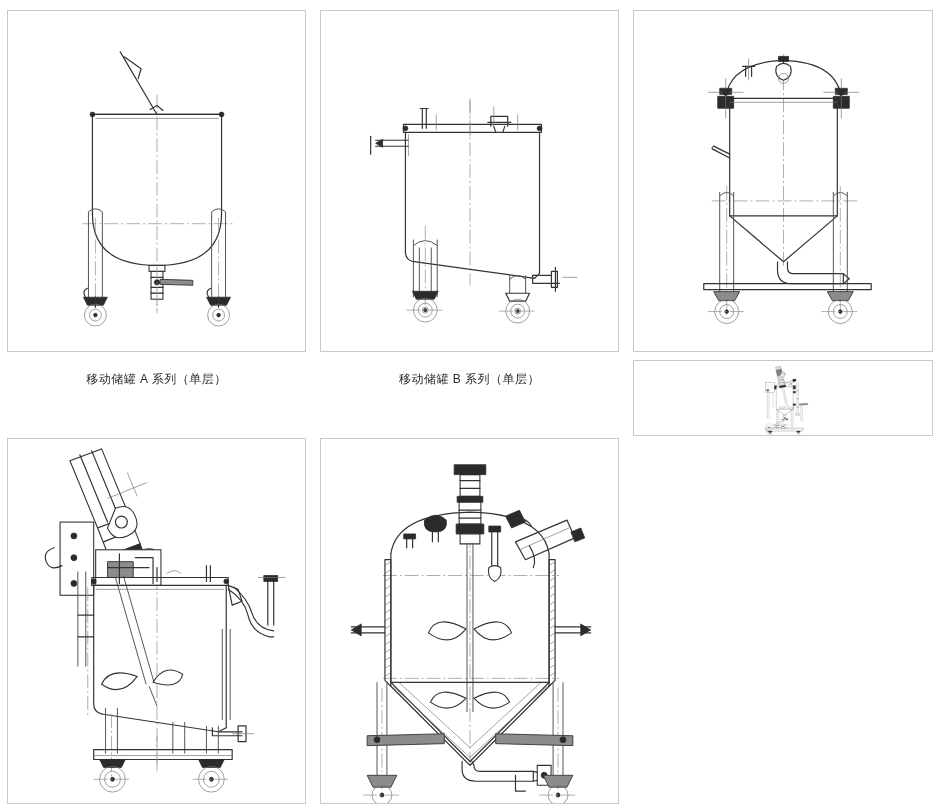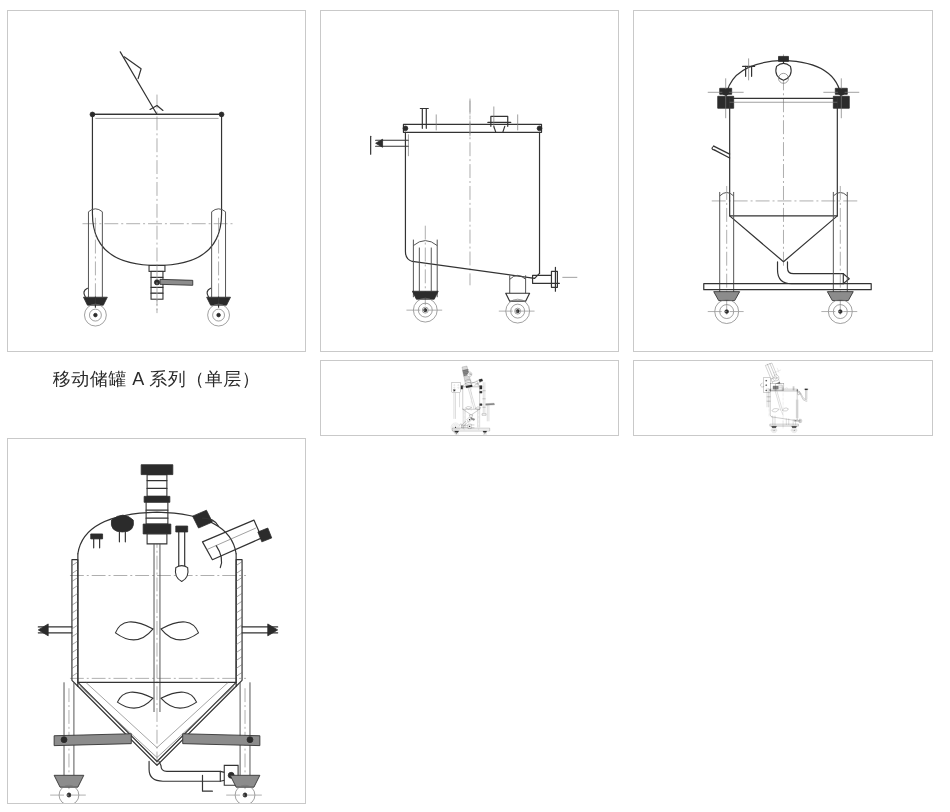--- a/index.html
+++ b/index.html
@@ -21,21 +21,21 @@
     position:absolute;left:7px;right:7px;top:10px;bottom:8px;
     border:1px solid #c9c9c9;
     background:#ffffff;
     box-sizing:border-box;
     overflow:hidden;
   }
   .row2 .card{top:0px;bottom:2px;}
   .caption{
     position:absolute;left:0;right:0;top:0;
     text-align:center;
-    font-size:18px;
+    font-size:12px;
     color:#2a2a2a;
     letter-spacing:0.5px;
     line-height:26px;
     white-space:nowrap;
   }
   .row1cap{top:6px;}
   svg{display:block;width:100%;height:100%;}
   .ln{fill:none;stroke:#333;stroke-width:1.2;stroke-linecap:round;stroke-linejoin:round;}
   .ln2{fill:none;stroke:#555;stroke-width:1;}
   .thin{fill:none;stroke:#777;stroke-width:0.7;}
@@ -230,20 +230,23 @@
           <circle class="filld" cx="207" cy="276" r="1.8"></circle>
           <line class="ctr" x1="188" y1="276" x2="226" y2="276"></line>
         </g>
       </svg>
     </div>
   </div>
 
   <div class="cell">
     <div class="caption row1cap">移动储罐 A 系列（单层）</div>
   </div>
+  <div class="cell">
+    <div class="caption row1cap">移动储罐 B 系列（单层）</div>
+  </div>
 
   <div class="cell row2">
     <div class="card">
       <svg viewBox="0 0 299 368">
         <line class="ctr" x1="158" y1="110" x2="158" y2="248"></line>
 
         <g>
           <path class="filll" d="M112 30 L137 25 L144 58 L119 63 Z"></path>
           <path class="fillg" d="M115 46 L141 41 L147 70 L121 76 Z"></path>
           <path class="ln" d="M120 48 L144 43 M122 56 L146 51 M124 64 L148 59"></path>

